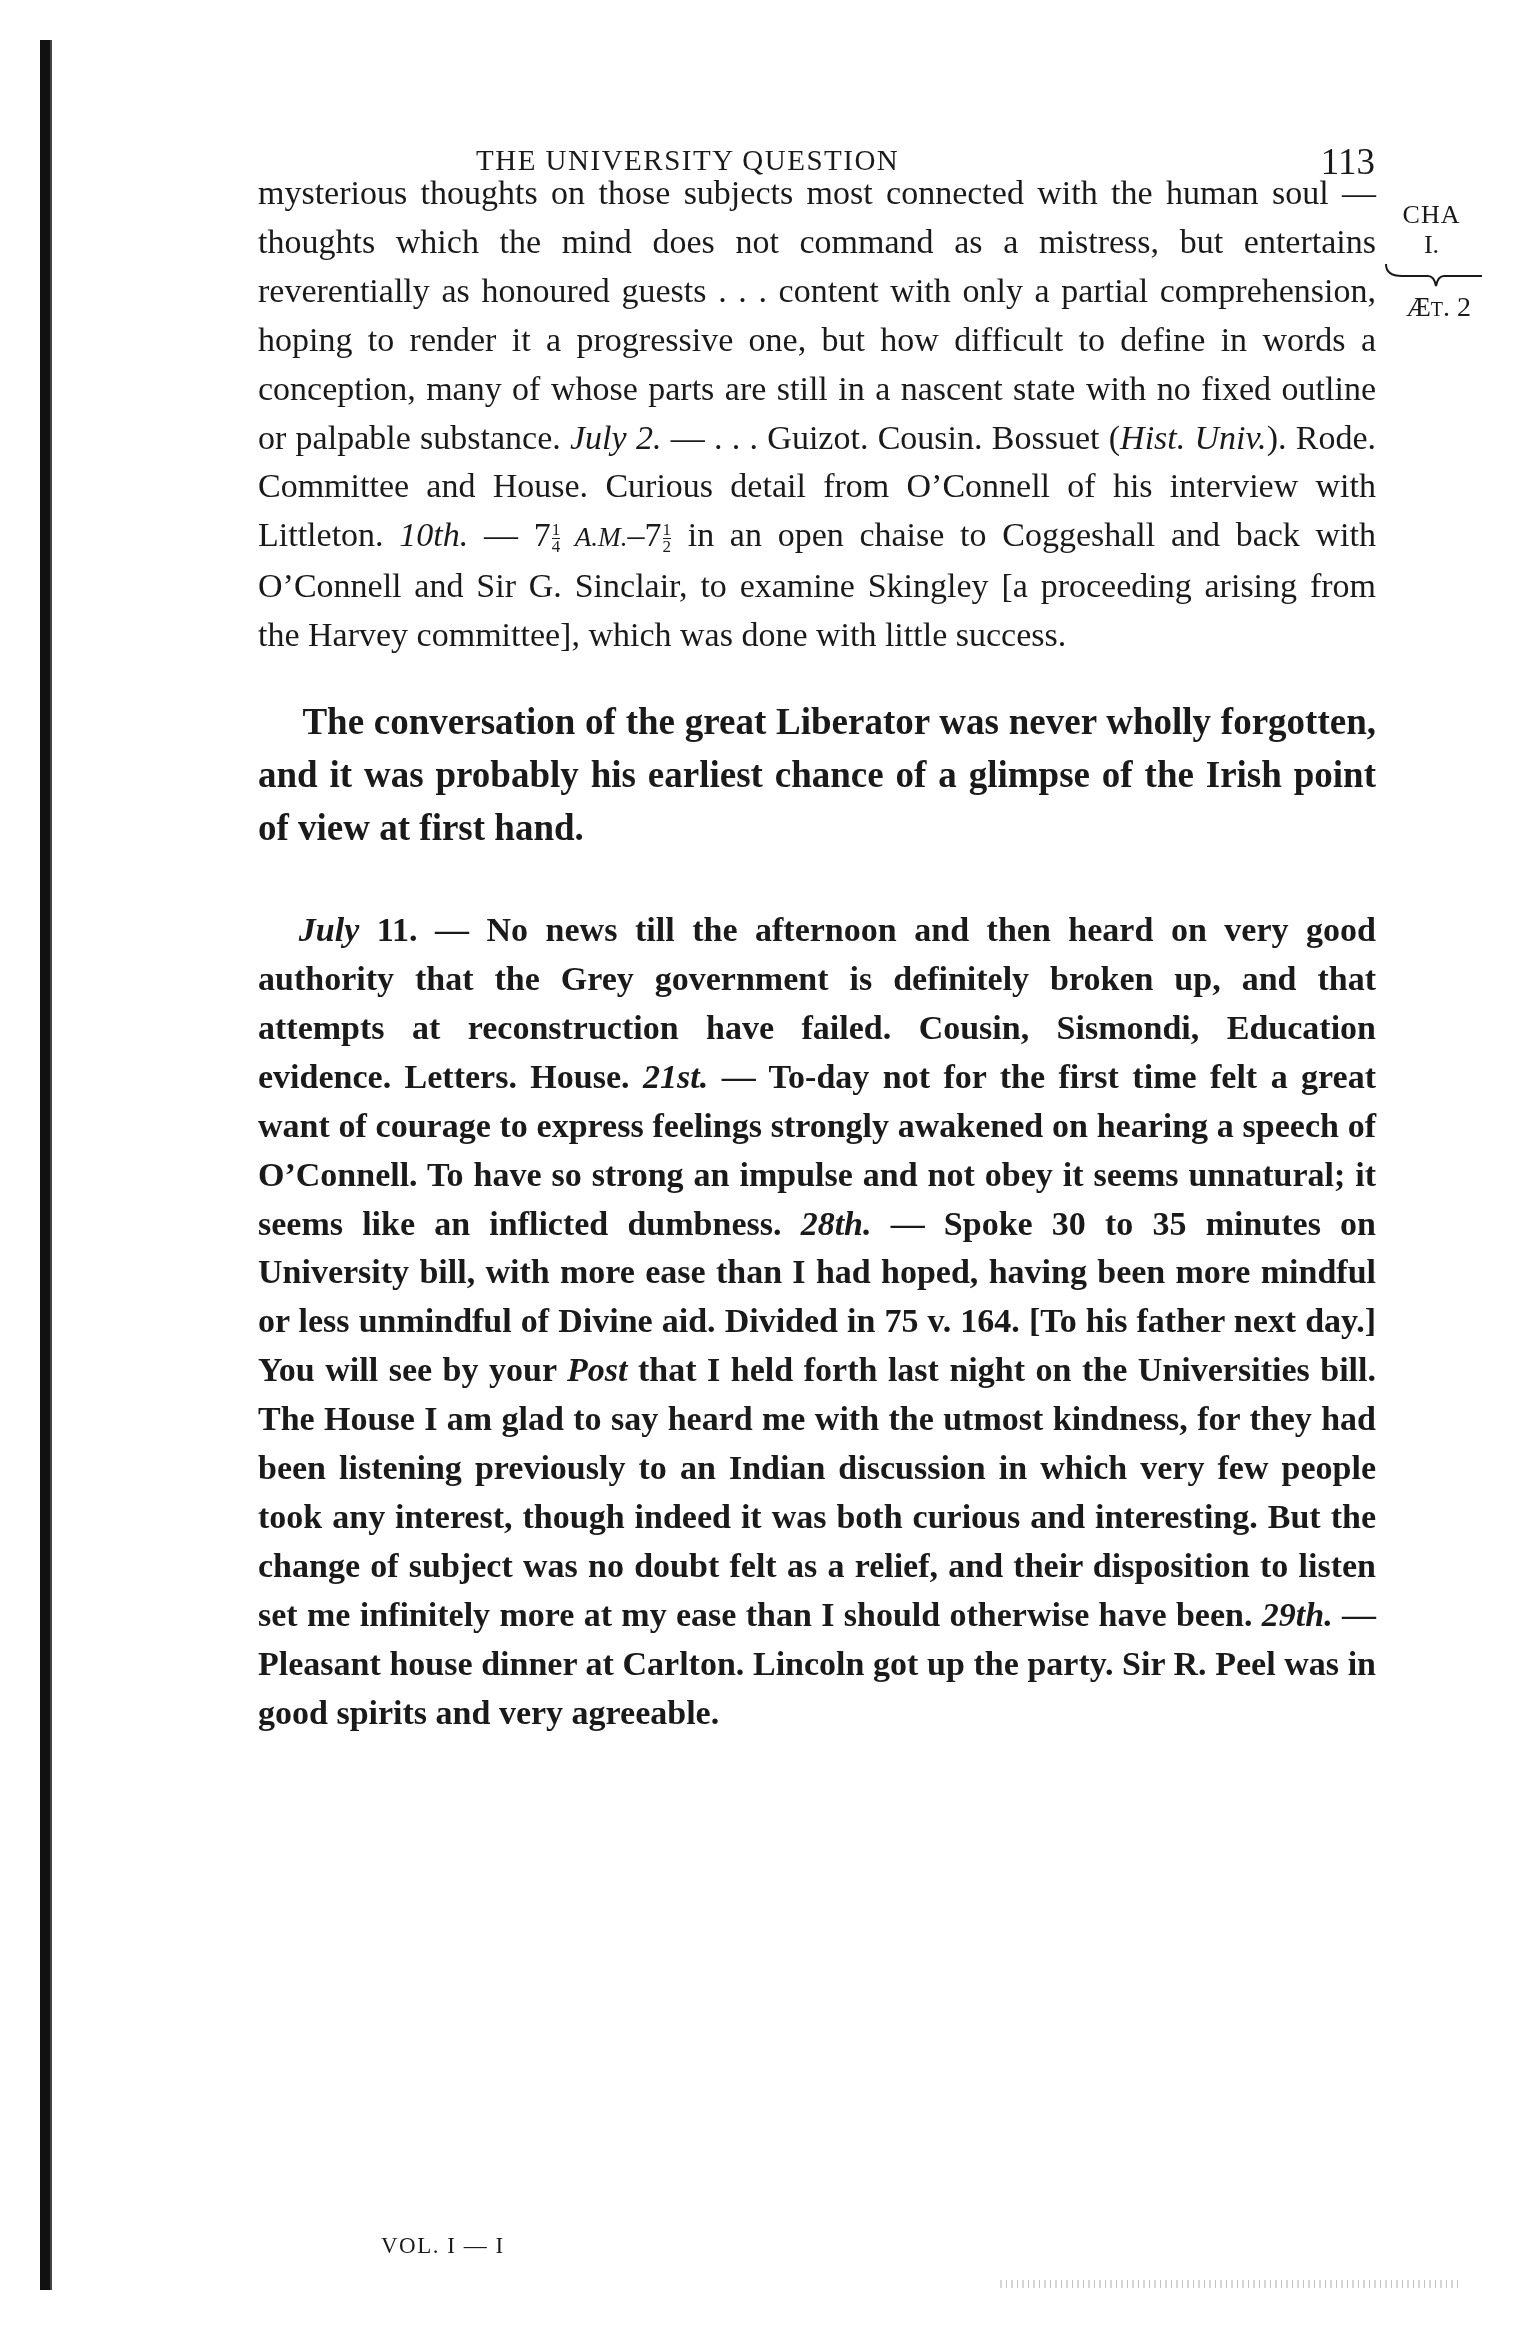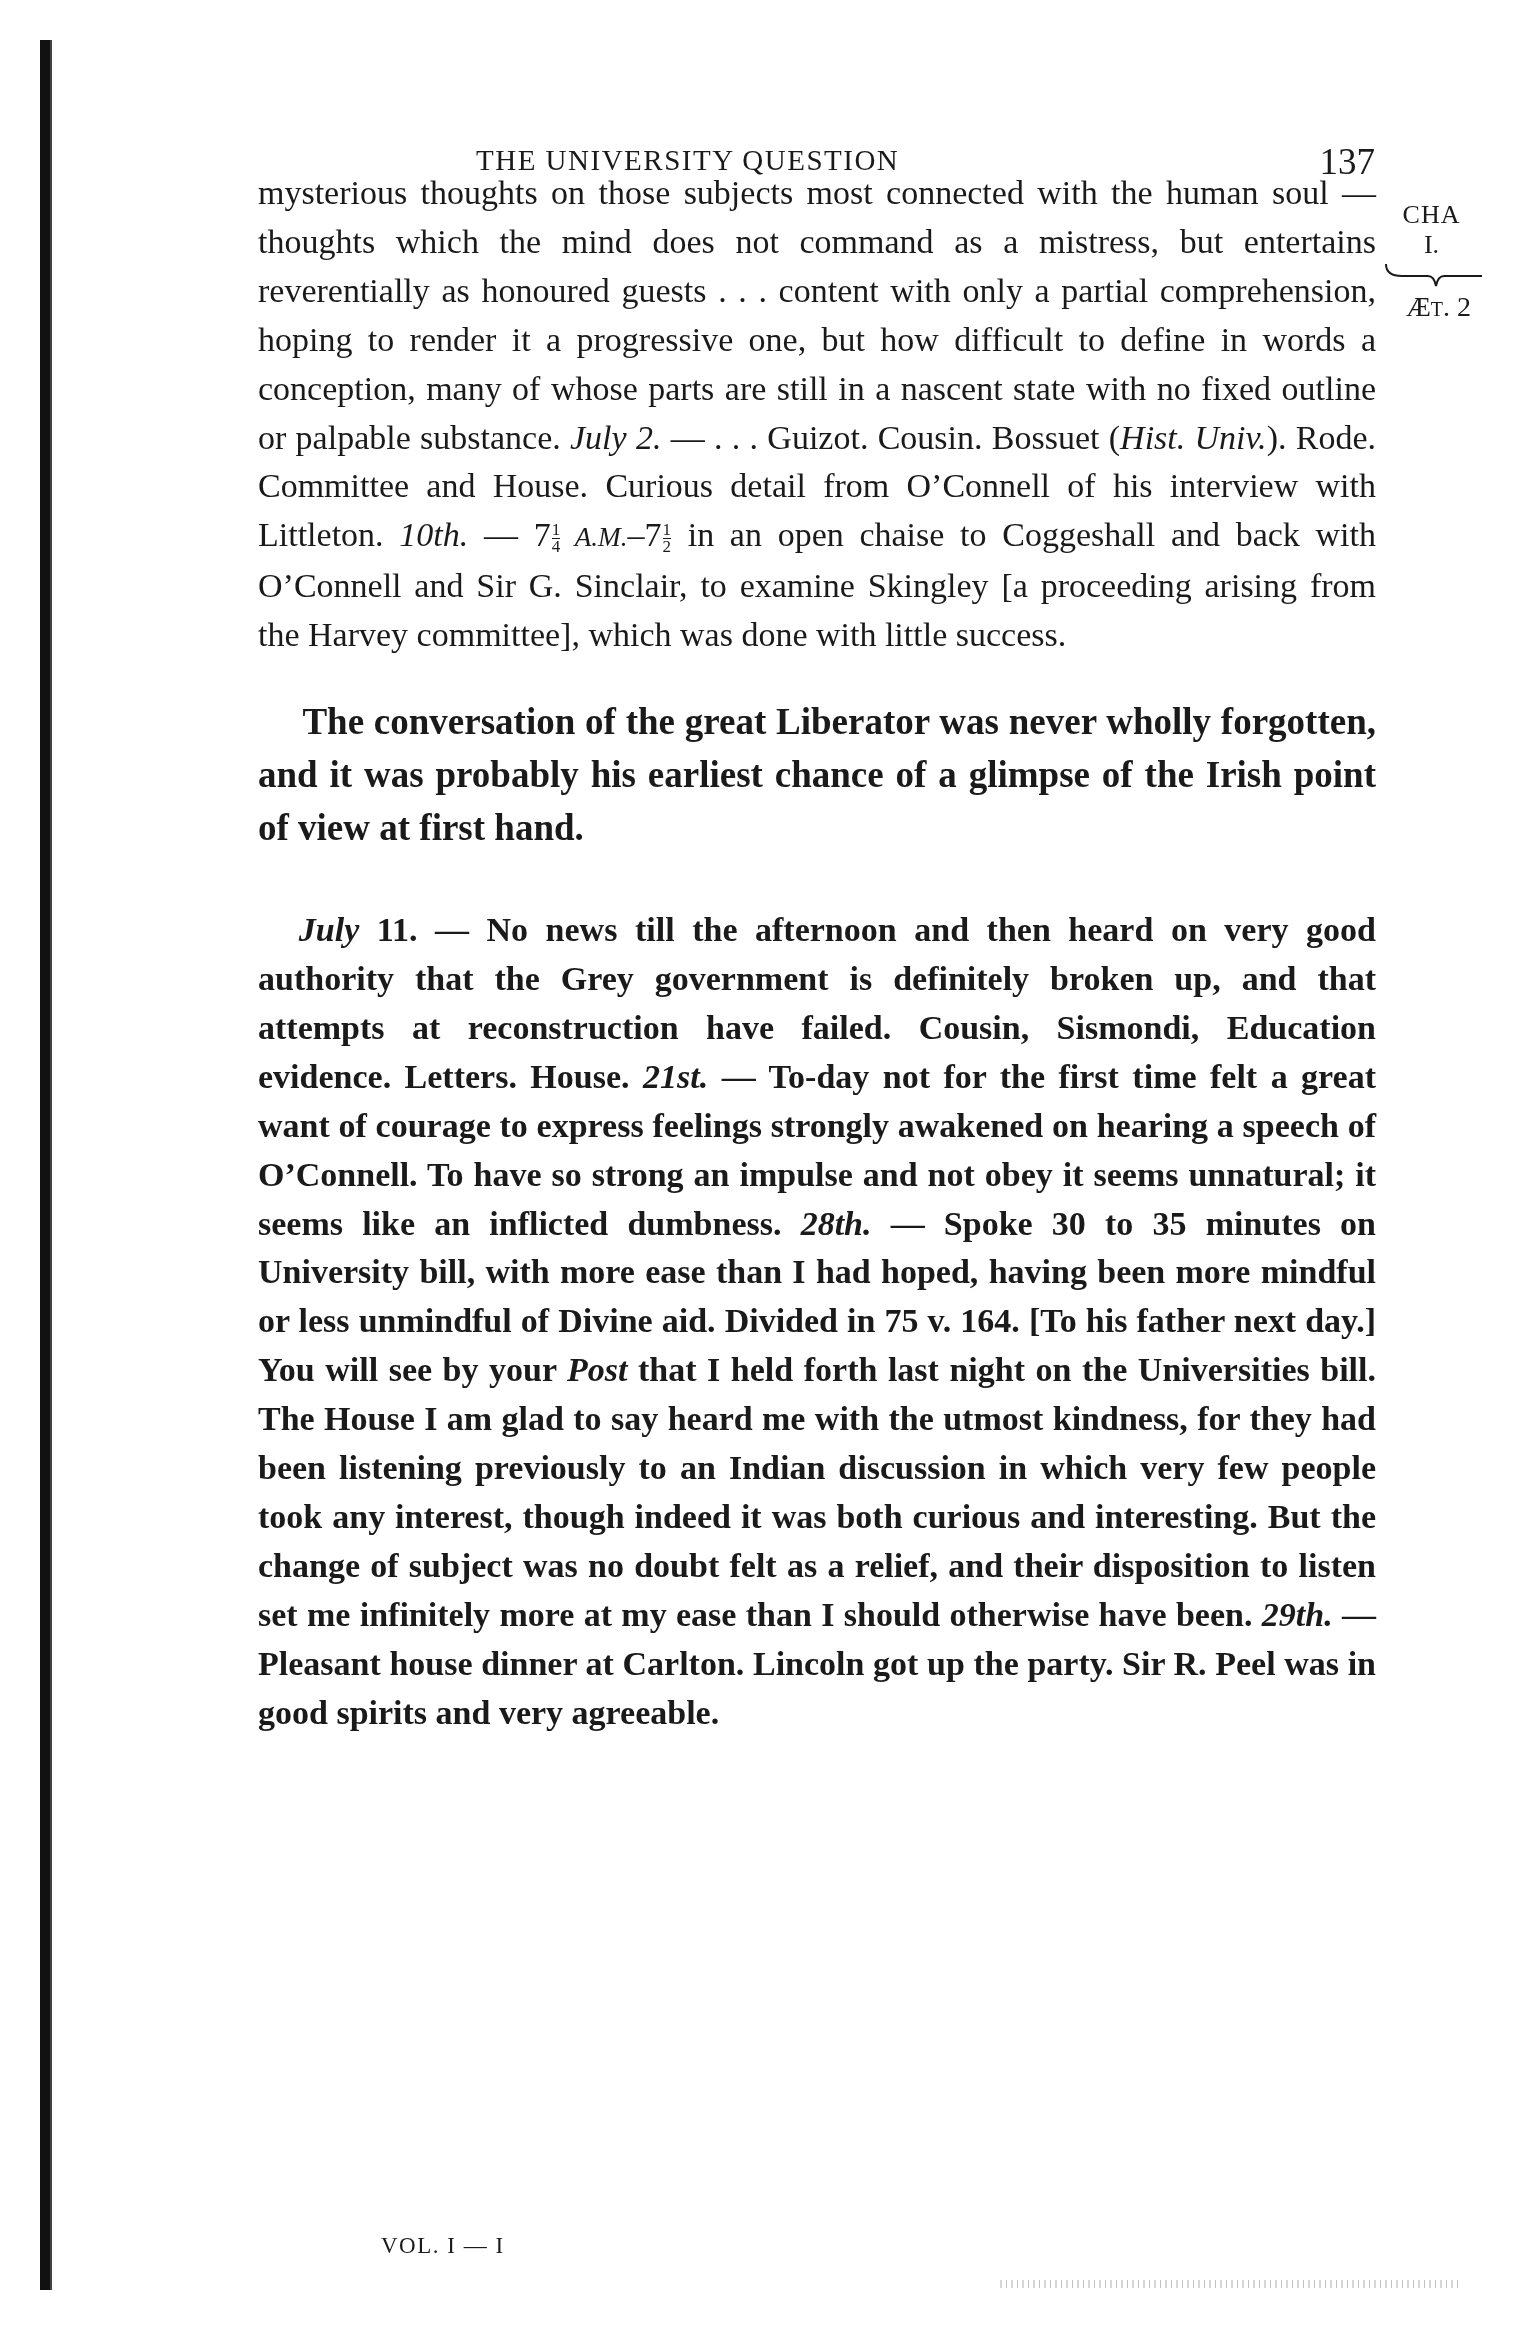--- a/index.html
+++ b/index.html
@@ -141,21 +141,21 @@
       opacity: 0.6;
     }
   </style>
 </head>
 <body>
 
 <div class="binding-edge"></div>
 
 <div class="running-head">
   <span class="running-title">THE UNIVERSITY QUESTION</span>
-  <span class="page-number">137</span>
+  <span class="page-number">113</span>
 </div>
 
 <div class="margin-note">
   <span style="display:block;letter-spacing:1px;">CHA</span>
   <span style="display:block;">I.</span>
   <svg class="brace" width="100" height="32" viewBox="0 0 100 32">
     <path d="M4 4 Q4 16 20 16 L46 16 Q52 16 54 26 Q56 16 62 16 L100 16" fill="none" stroke="#1a1a1a" stroke-width="2"></path>
   </svg>
   <span class="aet">Æt. 2</span>
 </div>

